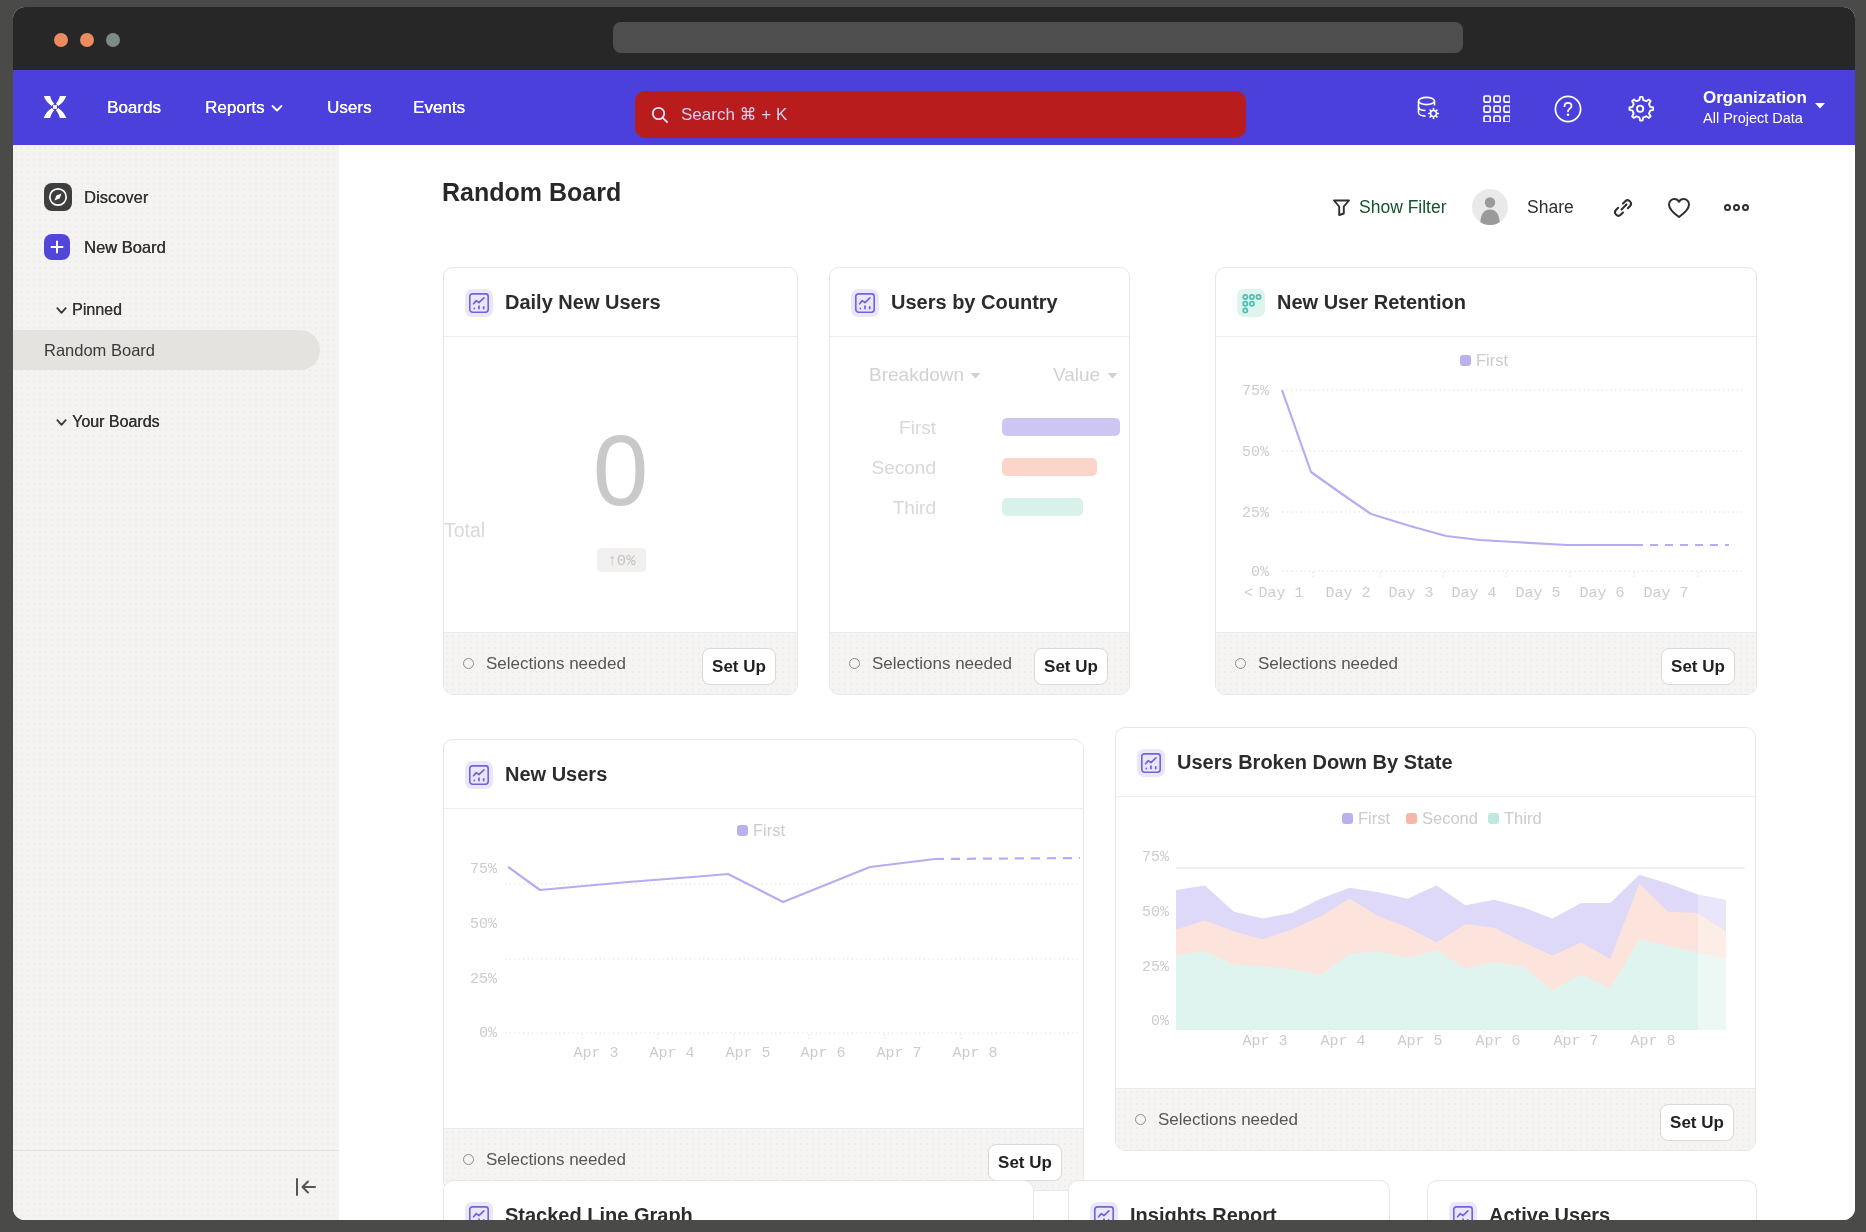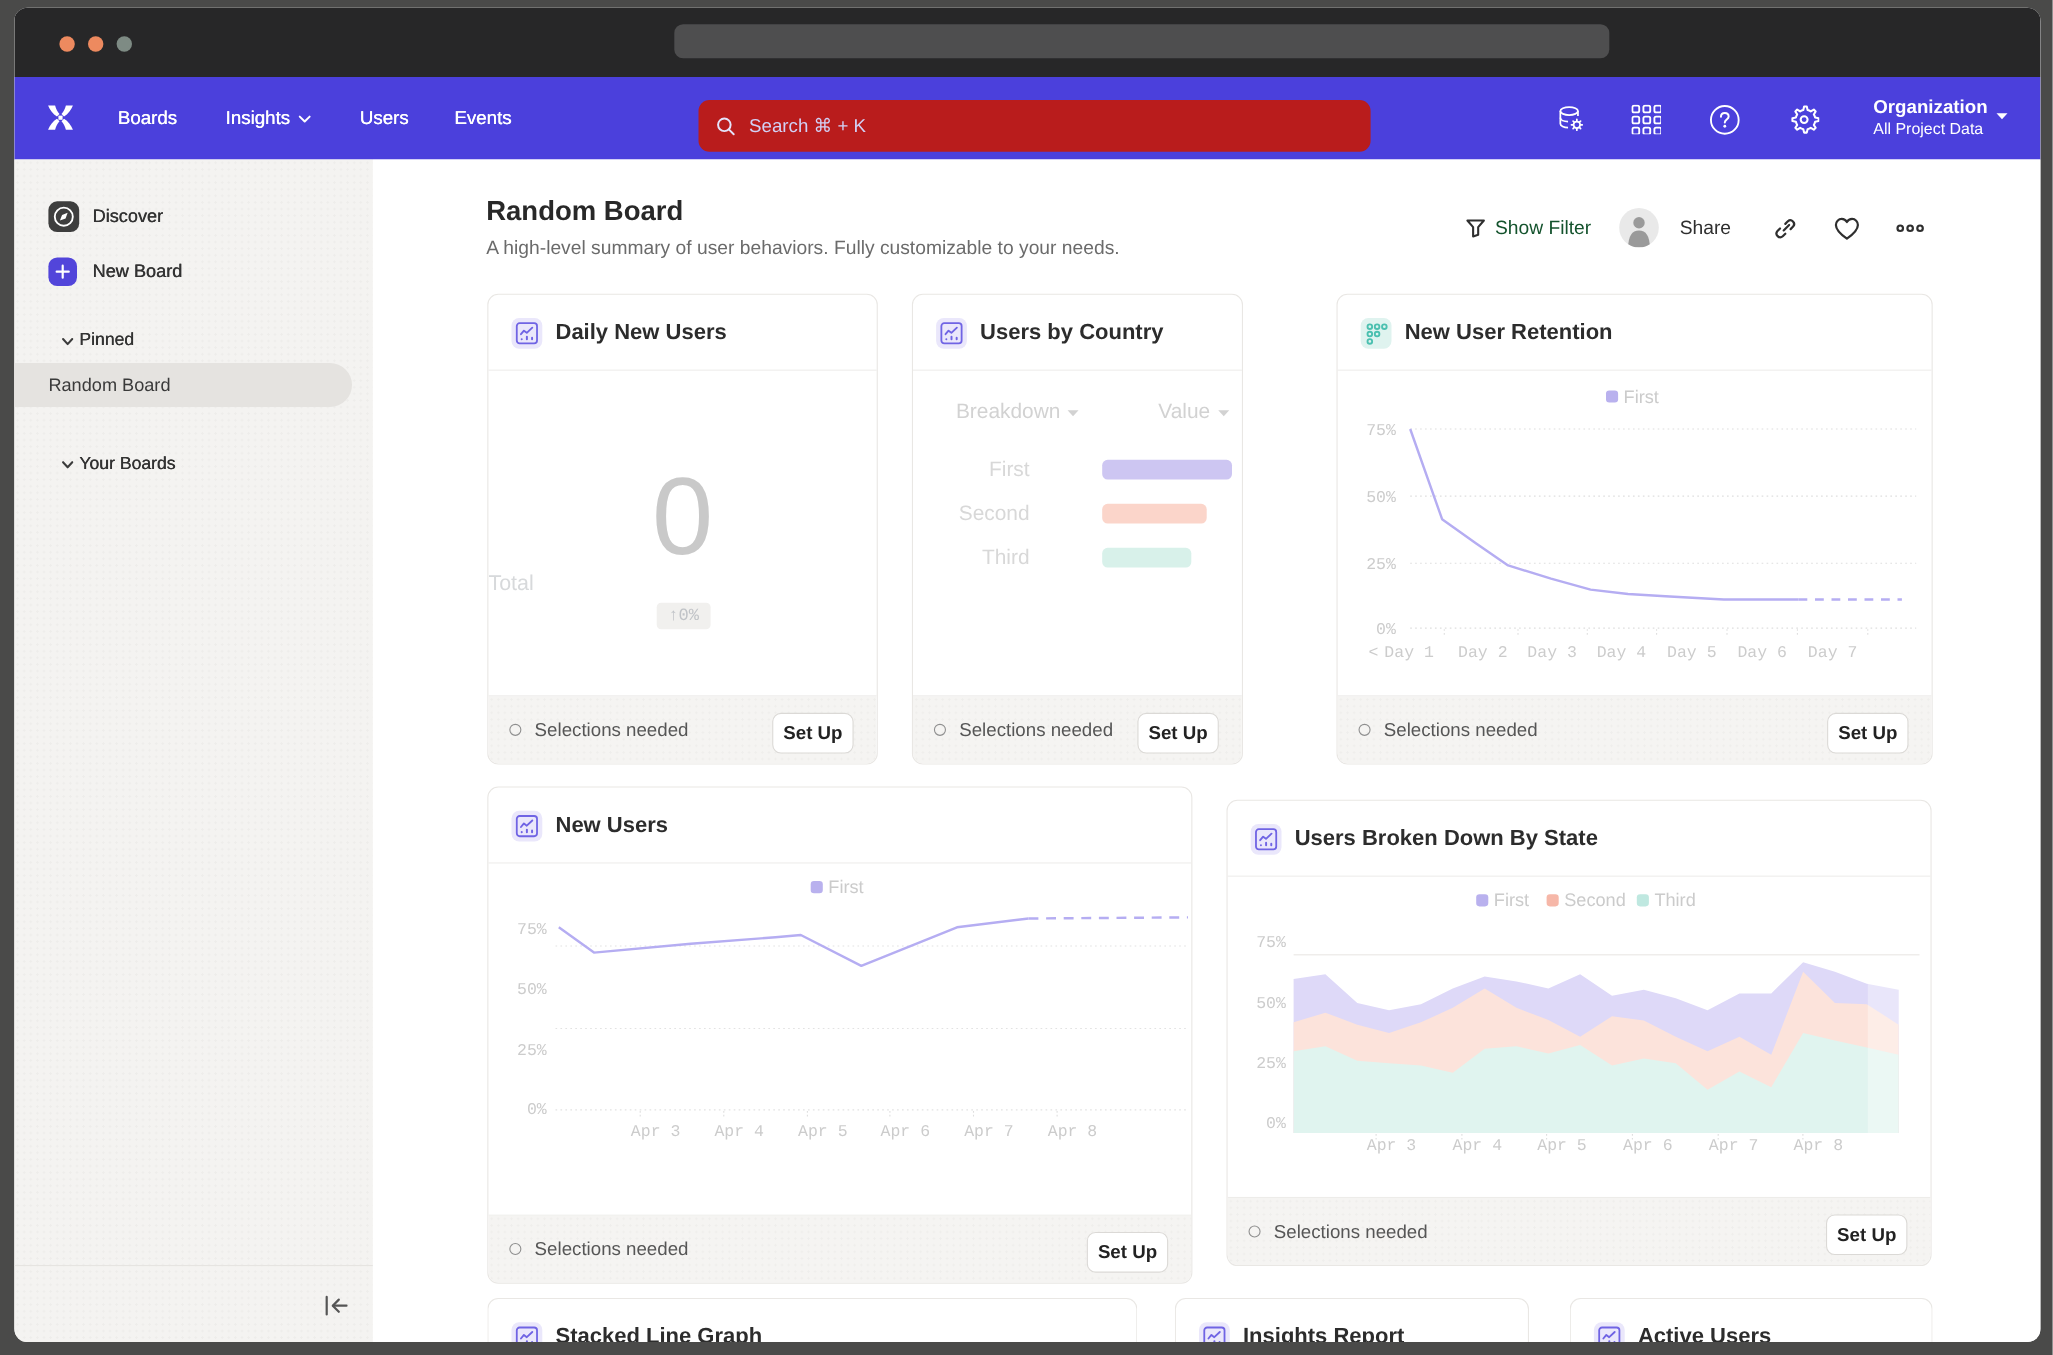--- a/index.html
+++ b/index.html
@@ -43,21 +43,21 @@
 <svg class="abs" style="left:29px;top:24px" width="26" height="26" viewBox="0 0 26 26">
 <g fill="#fff">
 <path d="M1.7,2 L8.1,2 C8.9,5 10.3,7.8 12.1,9.7 L9.8,12 C6.2,9.7 3.3,6.3 1.7,2 Z"></path>
 <path d="M24.3,2 L17.9,2 C17.1,5 15.7,7.8 13.9,9.7 L16.2,12 C19.8,9.7 22.7,6.3 24.3,2 Z"></path>
 <path d="M1.7,24 L8.1,24 C8.9,21 10.3,18.2 12.1,16.3 L9.8,14 C6.2,16.3 3.3,19.7 1.7,24 Z"></path>
 <path d="M24.3,24 L17.9,24 C17.1,21 15.7,18.2 13.9,16.3 L16.2,14 C19.8,16.3 22.7,19.7 24.3,24 Z"></path>
 <rect x="11.1" y="11.1" width="3.8" height="3.8"></rect>
 </g>
       </svg>
 <div class="nav-item" style="left:94px">Boards</div>
-<div class="nav-item" style="left:192px">Insights</div>
+<div class="nav-item" style="left:192px">Reports</div>
 <svg class="abs" style="left:257px;top:31px" width="14" height="14" viewBox="0 0 14 14">
         <path d="M2.5 5 L7 9.5 L11.5 5" stroke="#fff" stroke-width="1.8" fill="none" stroke-linecap="round" stroke-linejoin="round"></path>
       </svg>
 <div class="nav-item" style="left:314px">Users</div>
 <div class="nav-item" style="left:400px">Events</div>
 <div class="search"><svg style="position:absolute;left:16px;top:15px" width="18" height="18" viewBox="0 0 18 18">
           <circle cx="7.5" cy="7.5" r="5.7" stroke="#e4e3fa" stroke-width="1.8" fill="none"></circle>
           <path d="M11.8 11.8 L16 16" stroke="#e4e3fa" stroke-width="1.8" stroke-linecap="round"></path>
         </svg><span style="margin-left:46px">Search ⌘ + K</span></div>
 <svg class="abs" style="left:1403px;top:25px" width="26" height="27" viewBox="0 0 26 27">
@@ -125,21 +125,20 @@
 <svg class="abs" style="left:281px;top:1031px" width="24" height="22" viewBox="0 0 24 22">
 <g stroke="#555" stroke-width="2" fill="none" stroke-linecap="round">
           <path d="M3 3 V19"></path>
           <path d="M21 11 H9"></path>
           <path d="M14 5.5 L8.5 11 L14 16.5" stroke-linejoin="round"></path>
         </g>
       </svg>
 </div>
 <div class="main">
 <div class="abs" style="left:103px;top:33px;font-size:25px;font-weight:700;color:#282828">Random Board</div>
-<div class="abs" style="left:103px;top:70px;font-size:17.5px;color:#6b6b6b">A high-level summary of user behaviors. Fully customizable to your needs.</div>
 <svg class="abs" style="left:992px;top:52px" width="21" height="21" viewBox="0 0 21 21">
 <path d="M3 3.5 H18 L12.8 9.5 V16.5 L8.2 18 V9.5 Z" stroke="#2f2f2f" stroke-width="1.9" fill="none" stroke-linejoin="round"></path>
       </svg>
 <div class="abs" style="left:1020px;top:52px;font-size:17.5px;color:#14532d">Show Filter</div>
 <div class="abs" style="left:1133px;top:44px;width:36px;height:36px;border-radius:50%;background:#e9e9e9;overflow:hidden">
 <svg width="36" height="36" viewBox="0 0 36 36">
           <circle cx="18" cy="13.5" r="5.2" fill="#9a9a9a"></circle>
           <path d="M18 20.5 C11.5 20.5 8.5 25.5 8 36 L28 36 C27.5 25.5 24.5 20.5 18 20.5 Z" fill="#9a9a9a"></path>
         </svg></div>
 <div class="abs" style="left:1188px;top:52px;font-size:17.5px;color:#2f2f2f">Share</div>
@@ -245,21 +244,21 @@
           <line x1="482" y1="234" x2="482" y2="240" stroke="#dedede" stroke-width="1" stroke-dasharray="1.5 2"></line>
           <polyline points="66.0,52.0 95.0,134.0 126.0,156.0 155.0,176.0 194.0,188.0 230.0,198.0 264.0,202.0 298.0,204.0 351.0,207.0 419.0,207.0" stroke="#b5adf2" stroke-width="2.2" fill="none" stroke-linejoin="round"></polyline>
           <line x1="419" y1="207" x2="513" y2="207" stroke="#b5adf2" stroke-width="2.2" stroke-dasharray="8 7"></line>
         </svg>
 <div class="card-foot">
           <div class="sel-circ"></div>
           <div class="sel-txt">Selections needed</div>
           <div class="setup">Set Up</div>
         </div>
 </div>
-<div class="card" style="left:104px;top:570px;width:641px;height:452px">
+<div class="card" style="left:104px;top:594px;width:641px;height:452px">
 <div class="card-head">
           <div class="card-ic"><svg width="28" height="28" viewBox="0 0 28 28">
 <rect x="4.8" y="4.8" width="18.4" height="18.4" rx="2.6" stroke="#7064e4" stroke-width="1.65" fill="none"></rect>
 <path d="M8.6 14.8 L11.3 11.6 L13.9 13.6 L18.9 8.9" stroke="#7064e4" stroke-width="1.7" fill="none" stroke-linecap="round" stroke-linejoin="round"></path>
 <path d="M9.3 19.4 L9.3 19.5 M14 17.2 L14 19.5 M18.7 18 L18.7 19.5" stroke="#7064e4" stroke-width="1.8" stroke-linecap="round"></path>
 </svg></div>
           <div class="card-title">New Users</div>
         </div>
 <svg class="abs" style="left:0;top:70px" width="639" height="290" viewBox="0 0 639 290">
           <rect x="293" y="15" width="11" height="11" rx="3" fill="#b9b1ee"></rect>

